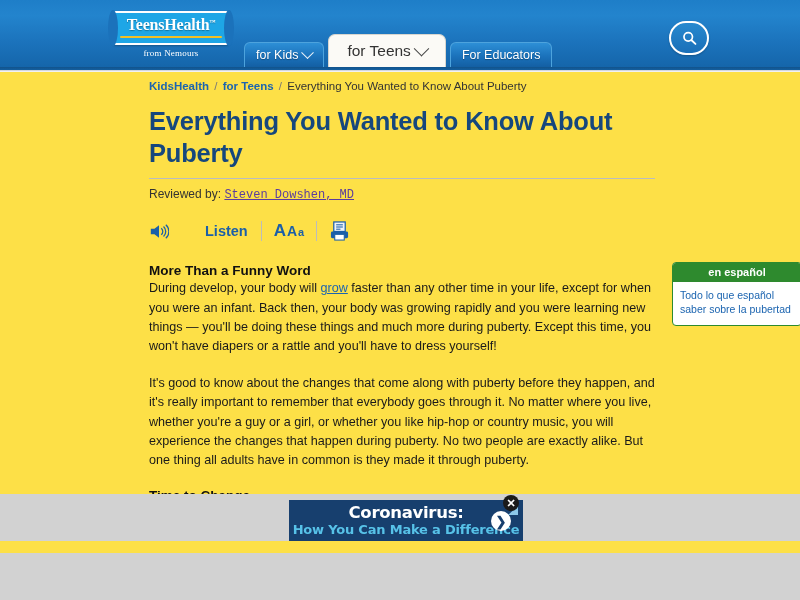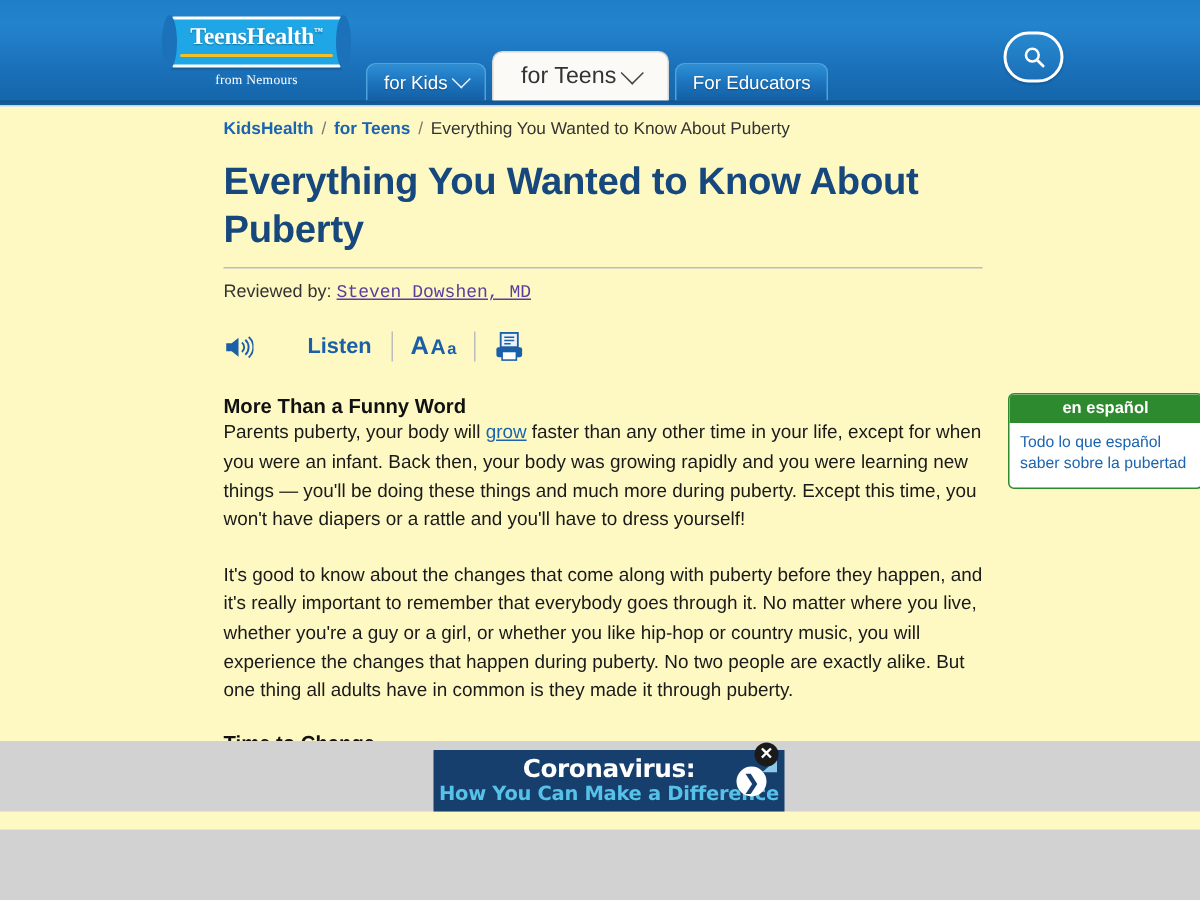--- a/index.html
+++ b/index.html
@@ -126,21 +126,21 @@
     border: 2px solid #ffffff;
     border-radius: 18px;
     background: linear-gradient(to bottom, #2789cf, #1a6fb8);
     display: flex; align-items: center; justify-content: center;
     cursor: pointer;
     box-shadow: 0 1px 2px rgba(0,0,0,.22);
   }
 
   
   .page {
-    background: #fef9c3;
+    background: #fde047;
     height: 483px;
     position: relative;
     overflow: hidden;
   }
   .page::before {
     content: "";
     position: absolute; left: 0; right: 0; top: 0; height: 2px;
     background: linear-gradient(to bottom, #c3c8d2, #ffffff);
   }
   .content {
@@ -432,21 +432,21 @@
 
       <div class="esp-box">
         <div class="esp-head">en español</div>
         <div class="esp-body">
           <a>Todo lo que español saber sobre la pubertad</a>
         </div>
       </div>
 
       <h2 class="sec">More Than a Funny Word</h2>
 
-      <p class="body"><span>Parents puberty, your body will </span><a>grow</a><span> faster than any other time in your life, except for when you were an infant. Back then, your body was growing rapidly and you were learning new things — you'll be doing these things and much more during puberty. Except this time, you won't have diapers or a rattle and you'll have to dress yourself!</span></p>
+      <p class="body"><span>During develop, your body will </span><a>grow</a><span> faster than any other time in your life, except for when you were an infant. Back then, your body was growing rapidly and you were learning new things — you'll be doing these things and much more during puberty. Except this time, you won't have diapers or a rattle and you'll have to dress yourself!</span></p>
 
       <p class="body">It's good to know about the changes that come along with puberty before they happen, and it's really important to remember that everybody goes through it. No matter where you live, whether you're a guy or a girl, or whether you like hip-hop or country music, you will experience the changes that happen during puberty. No two people are exactly alike. But one thing all adults have in common is they made it through puberty.</p>
 
       <h2 class="sec">Time to Change</h2>
 
     </div>
   </div>
 
   <div class="ad-strip">
     <div class="ad-banner">

